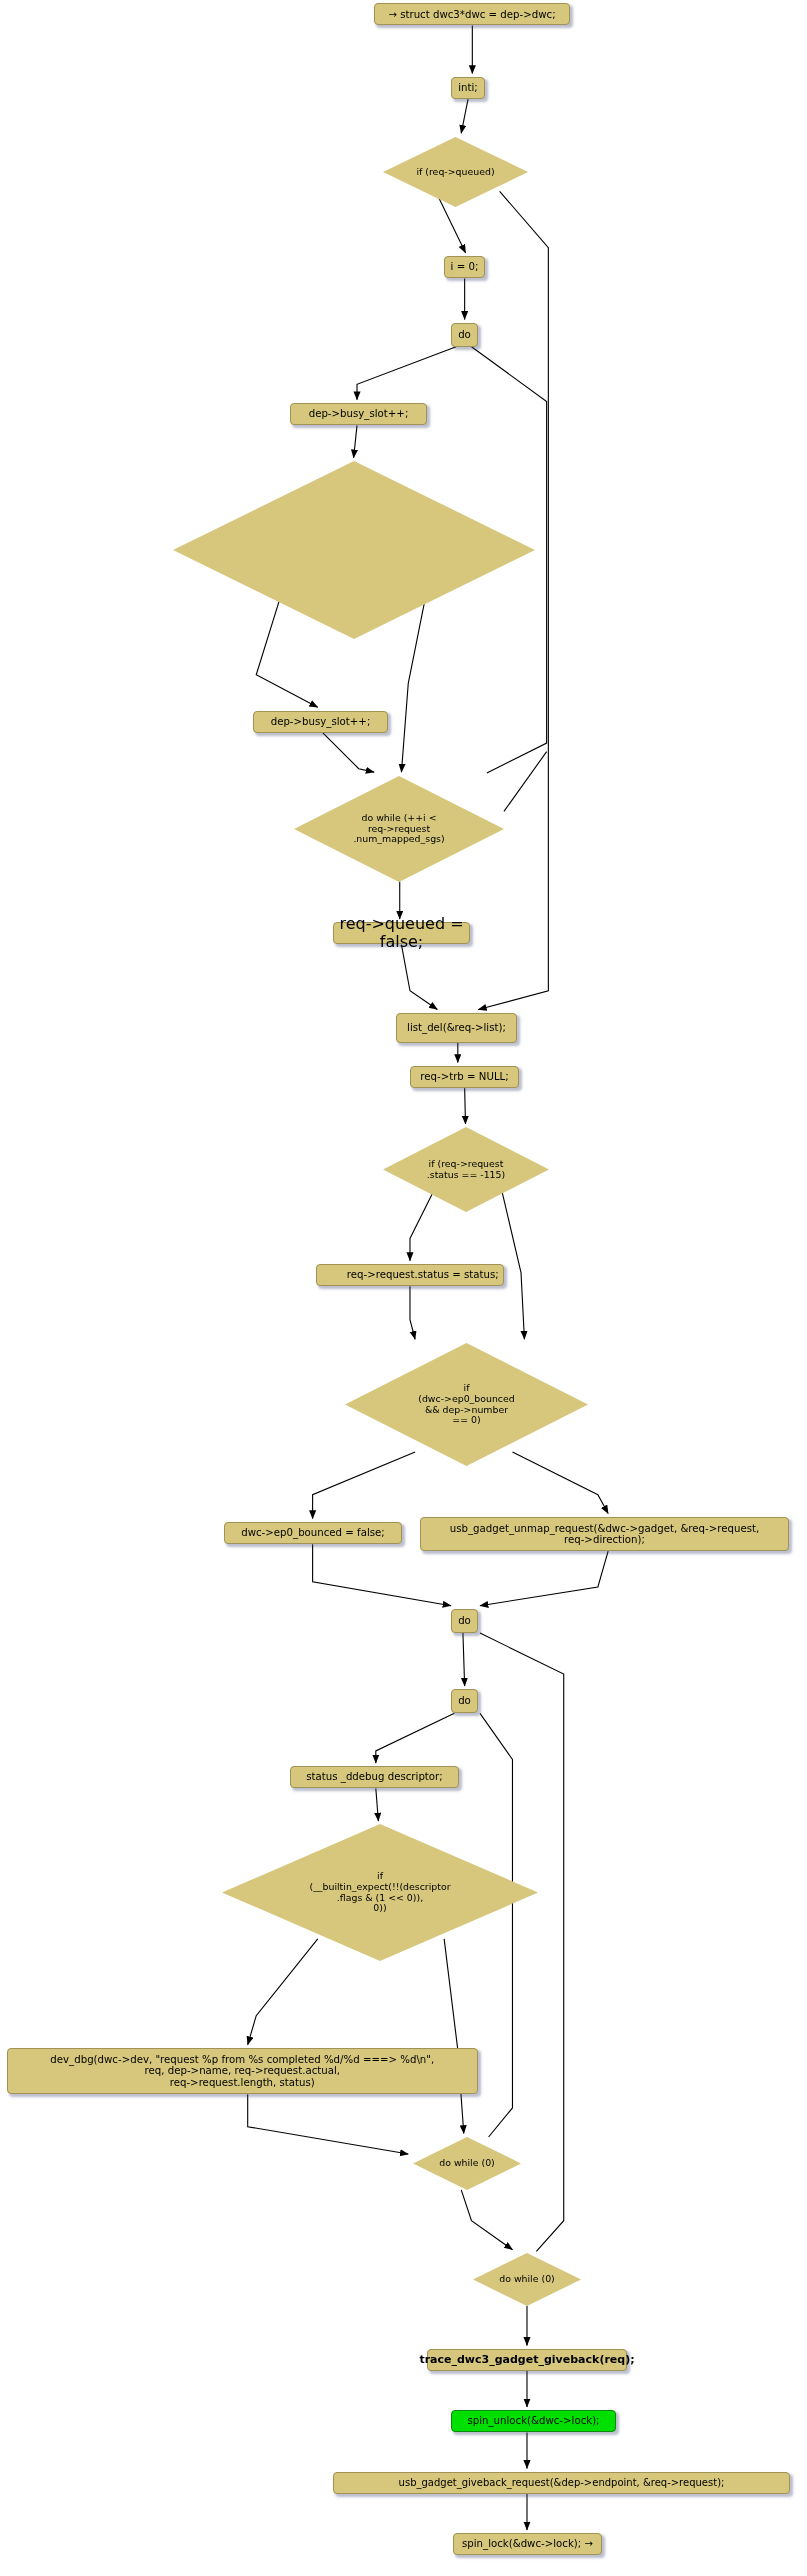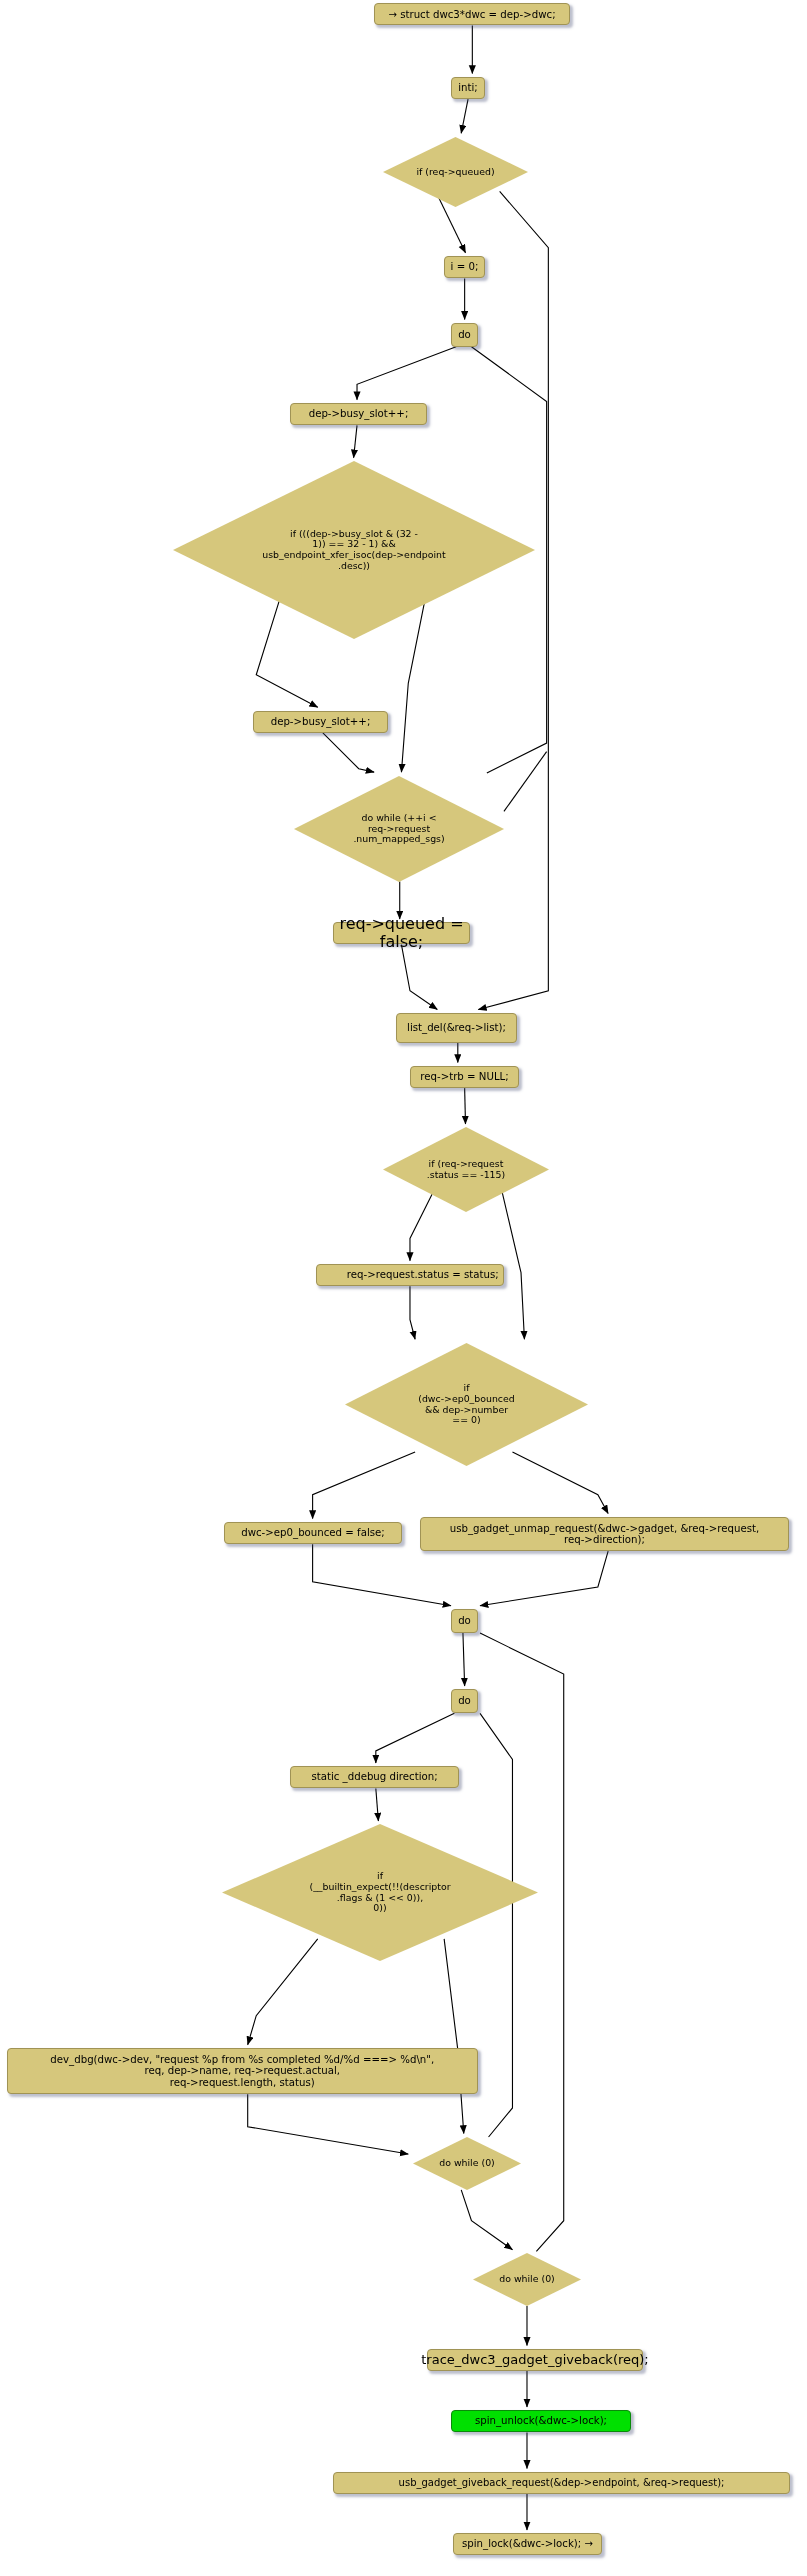--- a/index.html
+++ b/index.html
@@ -118,52 +118,49 @@
         <path d="M 617,2920 L 617,2962" fill="none" stroke="#000000" stroke-width="1.3" marker-end="url(#arrowhead)"></path>
       </g>
   </svg>
   <div id="node-layer">
       <div class="node box" style="left: 374px; top: 3.4px; width: 196px; height: 22px; font-size: 10.2px;"><span>→ struct dwc3*dwc = dep-&gt;dwc;</span></div>
       <div class="node box" style="left: 451px; top: 77px; width: 34px; height: 22px; font-size: 10.2px;"><span>inti;</span></div>
       <div class="node diamond" style="left: 383px; top: 137px; width: 145px; height: 70px; font-size: 9.4px;"><div class="diamond-shape"></div><div class="diamond-label">if (req-&gt;queued)</div></div>
       <div class="node box" style="left: 444px; top: 256px; width: 41px; height: 22px; font-size: 10.2px;"><span>i = 0;</span></div>
       <div class="node box" style="left: 451px; top: 323px; width: 27px; height: 24px; font-size: 10.2px;"><span>do</span></div>
       <div class="node box" style="left: 290px; top: 403px; width: 137px; height: 22px; font-size: 10.2px;"><span>dep-&gt;busy_slot++;</span></div>
-      <div class="node diamond" style="left: 173px; top: 461px; width: 362px; height: 178px; font-size: 9.4px;"><div class="diamond-shape"></div><div class="diamond-label">if (((dep-&gt;busy_slot &amp; (32 -
-1)) == 32 - 1) &amp;&amp;
-usb_endpoint_xfer_isoc(dep-&gt;endpoint
-.desc))</div></div>
+      <div class="node diamond" style="left: 173px; top: 461px; width: 362px; height: 178px; font-size: 9.4px;"><div class="diamond-shape"></div></div>
       <div class="node box" style="left: 253px; top: 711px; width: 135px; height: 22px; font-size: 10.2px;"><span>dep-&gt;busy_slot++;</span></div>
       <div class="node diamond" style="left: 294px; top: 776px; width: 210px; height: 106px; font-size: 9.4px;"><div class="diamond-shape"></div><div class="diamond-label">do while (++i &lt;
 req-&gt;request
 .num_mapped_sgs)</div></div>
       <div class="node box" style="left: 333px; top: 922px; width: 137px; height: 22px; font-size: 16px;"><span>req-&gt;queued = false;</span></div>
       <div class="node box" style="left: 396px; top: 1013px; width: 121px; height: 30px; font-size: 10.2px;"><span>list_del(&amp;req-&gt;list);</span></div>
       <div class="node box" style="left: 410px; top: 1066px; width: 109px; height: 22px; font-size: 10.2px;"><span>req-&gt;trb = NULL;</span></div>
       <div class="node diamond" style="left: 383px; top: 1127px; width: 166px; height: 85px; font-size: 9.4px;"><div class="diamond-shape"></div><div class="diamond-label">if (req-&gt;request
 .status == -115)</div></div>
       <div class="node box" style="left: 316px; top: 1264px; width: 188px; height: 22px; font-size: 10.2px; justify-content: flex-end;"><span>req-&gt;request.status = status;</span></div>
       <div class="node diamond" style="left: 345px; top: 1343px; width: 243px; height: 123px; font-size: 9.4px;"><div class="diamond-shape"></div><div class="diamond-label">if
 (dwc-&gt;ep0_bounced
 &amp;&amp; dep-&gt;number
 == 0)</div></div>
       <div class="node box" style="left: 224px; top: 1522px; width: 178px; height: 22px; font-size: 10.2px;"><span>dwc-&gt;ep0_bounced = false;</span></div>
       <div class="node box" style="left: 420px; top: 1517px; width: 369px; height: 34px; font-size: 10.2px;"><span>usb_gadget_unmap_request(&amp;dwc-&gt;gadget, &amp;req-&gt;request,
 req-&gt;direction);</span></div>
       <div class="node box" style="left: 451px; top: 1609px; width: 27px; height: 24px; font-size: 10.2px;"><span>do</span></div>
       <div class="node box" style="left: 451px; top: 1689px; width: 27px; height: 24px; font-size: 10.2px;"><span>do</span></div>
-      <div class="node box" style="left: 290px; top: 1766px; width: 169px; height: 22px; font-size: 10.2px;"><span>static _ddebug direction;</span></div>
+      <div class="node box" style="left: 290px; top: 1766px; width: 169px; height: 22px; font-size: 10.2px;"><span>status _ddebug descriptor;</span></div>
       <div class="node diamond" style="left: 222px; top: 1824px; width: 316px; height: 137px; font-size: 9.4px;"><div class="diamond-shape"></div><div class="diamond-label">if
 (__builtin_expect(!!(descriptor
 .flags &amp; (1 &lt;&lt; 0)),
 0))</div></div>
       <div class="node box" style="left: 6.8px; top: 2048px; width: 471px; height: 46px; font-size: 10.2px;"><span>dev_dbg(dwc-&gt;dev, "request %p from %s completed %d/%d ===&gt; %d\n",
 req, dep-&gt;name, req-&gt;request.actual,
 req-&gt;request.length, status)</span></div>
       <div class="node diamond" style="left: 413px; top: 2137px; width: 108px; height: 53px; font-size: 9.4px;"><div class="diamond-shape"></div><div class="diamond-label">do while (0)</div></div>
       <div class="node diamond" style="left: 473px; top: 2253px; width: 108px; height: 53px; font-size: 9.4px;"><div class="diamond-shape"></div><div class="diamond-label">do while (0)</div></div>
-      <div class="node box" style="left: 427px; top: 2349px; width: 216px; height: 22px; font-size: 13px;"><span>trace_dwc3_gadget_giveback(req);</span></div>
-      <div class="node box accent" style="left: 451px; top: 2410px; width: 180px; height: 22px; font-size: 10.2px;"><span>spin_unlock(&amp;dwc-&gt;lock);</span></div>
+      <div class="node box" style="left: 427px; top: 2349px; width: 200px; height: 22px; font-size: 11px; font-weight: bold;"><span>trace_dwc3_gadget_giveback(req);</span></div>
+      <div class="node box accent" style="left: 451px; top: 2410px; width: 165px; height: 22px; font-size: 10.2px;"><span>spin_unlock(&amp;dwc-&gt;lock);</span></div>
       <div class="node box" style="left: 333px; top: 2472px; width: 457px; height: 22px; font-size: 10px;"><span>usb_gadget_giveback_request(&amp;dep-&gt;endpoint, &amp;req-&gt;request);</span></div>
       <div class="node box" style="left: 453px; top: 2533px; width: 149px; height: 22px; font-size: 10.2px;"><span>spin_lock(&amp;dwc-&gt;lock); →</span></div>
     </div>
 </div>
 
 
 </body></html>

